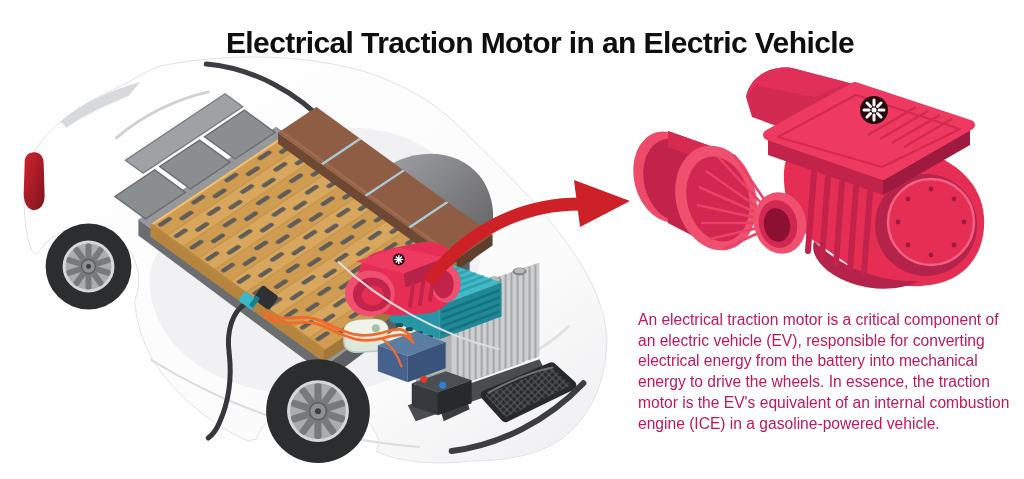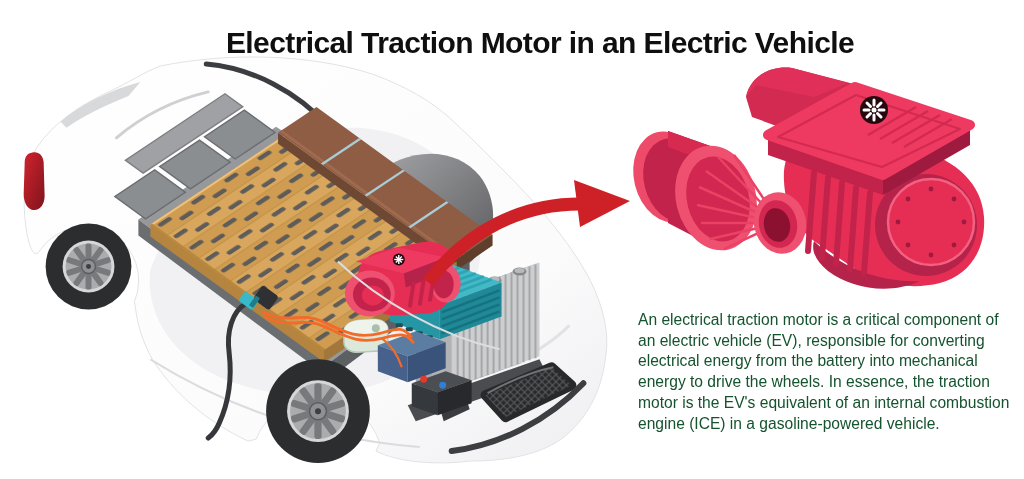--- a/index.html
+++ b/index.html
@@ -1,21 +1,21 @@
 <!DOCTYPE html>
 <html><head>
 <meta charset="utf-8">
 <style>
   html,body{margin:0;padding:0;background:#ffffff;}
   .page{position:relative;width:1024px;height:479px;background:#ffffff;overflow:hidden;
         font-family:"Liberation Sans", sans-serif;}
   .title{position:absolute;top:6px;left:0;width:1024px;box-sizing:border-box;padding-left:56px;
          text-align:center;font-size:30px;font-weight:700;letter-spacing:-0.6px;color:#0f0f10;}
   .desc{position:absolute;left:638px;top:294px;width:372px;font-size:15.6px;line-height:20.9px;
-        color:#14532d;}
+        color:#be185d;}
   .car-svg{position:absolute;left:0;top:50px;}
   .motor-svg{position:absolute;left:618px;top:53px;}
   .arrow-svg{position:absolute;left:402px;top:170px;}
 </style>
 </head>
 <body>
 
 <div class="page">
 
   <h1 class="title">Electrical Traction Motor in an Electric Vehicle</h1>

